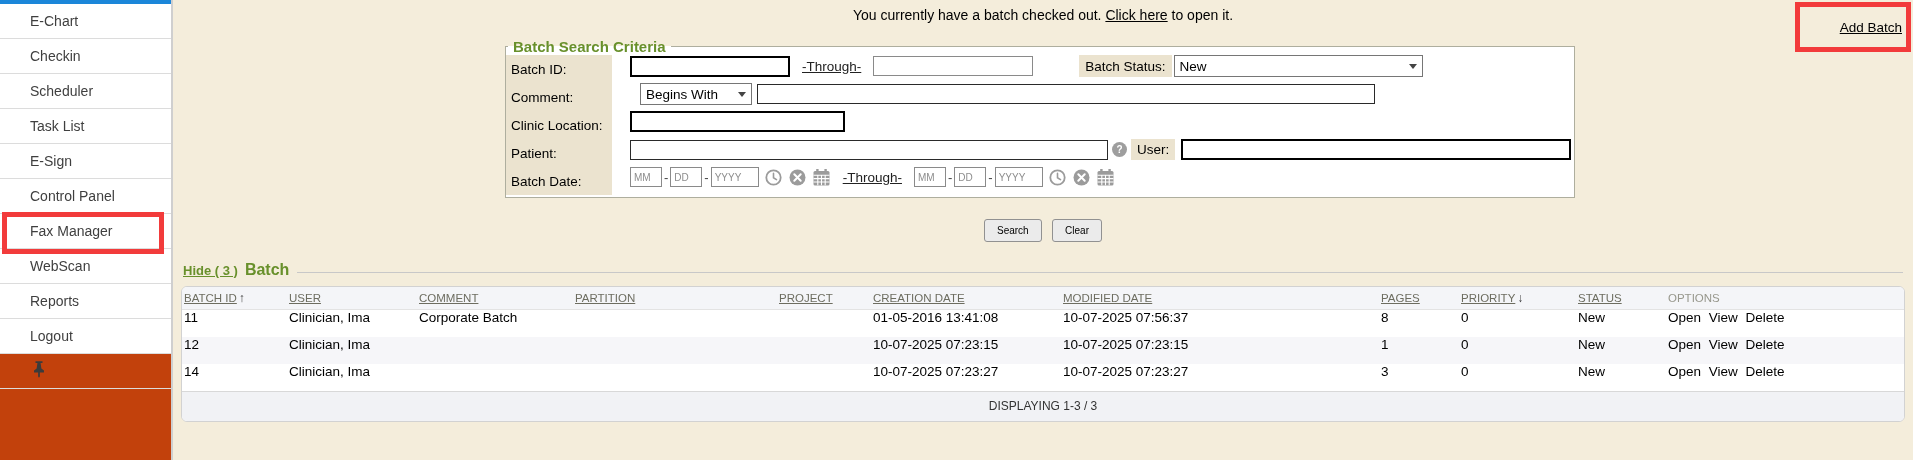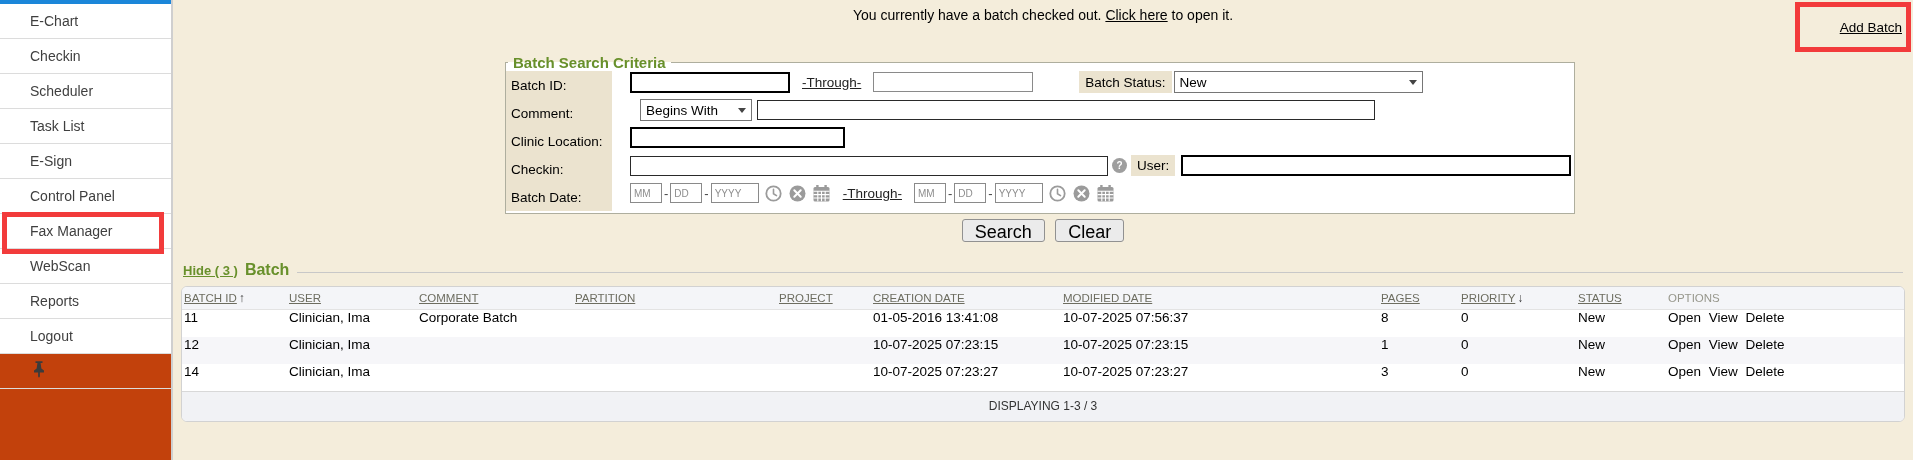--- a/index.html
+++ b/index.html
@@ -41,21 +41,21 @@
   .dark-link { color:#000; text-decoration:underline; cursor:pointer; }
 
   .add-batch-wrap {
     position:absolute; top:2px; right:2px; width:116px; height:50px;
     border:5px solid #f23b3b; display:flex; align-items:center;
     justify-content:flex-end; padding-right:4px;
   }
   .add-batch-link { font-size:13.5px; color:#000; text-decoration:underline; cursor:pointer; }
 
   
-  .search-form { position:absolute; left:332px; top:54px; width:1070px; }
+  .search-form { position:absolute; left:332px; top:38px; width:1070px; }
   fieldset.criteria {
     border:1px solid #aeae9e; padding:0 0 2px 0; margin:0; background:#fff;
   }
   legend.criteria-legend {
     font-size:15px; font-weight:bold; color:#68902b;
     padding:0 5px; margin-left:2px;
   }
   .frow { display:flex; align-items:flex-start; min-height:28px; background:#fff;gap:12px; }
   .flabel {
     width:106px; flex-shrink:0; background:#ebe3cf; align-self:stretch;
@@ -93,21 +93,21 @@
     color:#fff; font-size:10px; font-weight:bold; display:inline-flex;
     align-items:center; justify-content:center; margin:0 4px; flex-shrink:0;
   }
   .din { width:32px; text-align:left; }
   .din-y { width:48px; }
   .dsh { margin:0 2px; color:#444; font-size:13px; }
   .dicon { margin-left:5px; display:inline-flex; cursor:pointer; }
 
   .actions { position:absolute; top:219px; left:0; right:0; text-align:center; }
   .btn {
-    font-family:"Liberation Sans", sans-serif; font-size:18px; color:#000;
+    font-family:"Liberation Sans", sans-serif; font-size:10px; color:#000;
     background:#ebebeb; border:1px solid #919191; border-radius:3px;
     padding:2px 12px; height:23px; margin:0 3px; cursor:pointer;
   }
 
   
   .results-head {
     position:absolute; top:261px; left:10px; right:10px;
     display:flex; align-items:center;
   }
   .hide-link {
@@ -210,21 +210,21 @@
         </div>
 
         <div class="frow">
           <div class="flabel">Clinic Location:</div>
           <div class="fcontent">
             <input type="text" class="thick" style="width: 215px;">
           </div>
         </div>
 
         <div class="frow">
-          <div class="flabel">Checkin:</div>
+          <div class="flabel">Patient:</div>
           <div class="fcontent">
             <input type="text" class="mid" style="width: 478px;">
             <span class="help-badge">?</span>
             <div class="inline-label">User:</div>
             <input type="text" class="thick" style="width: 390px; margin-left: 6px;">
           </div>
         </div>
 
         <div class="frow">
           <div class="flabel">Batch Date:</div>

